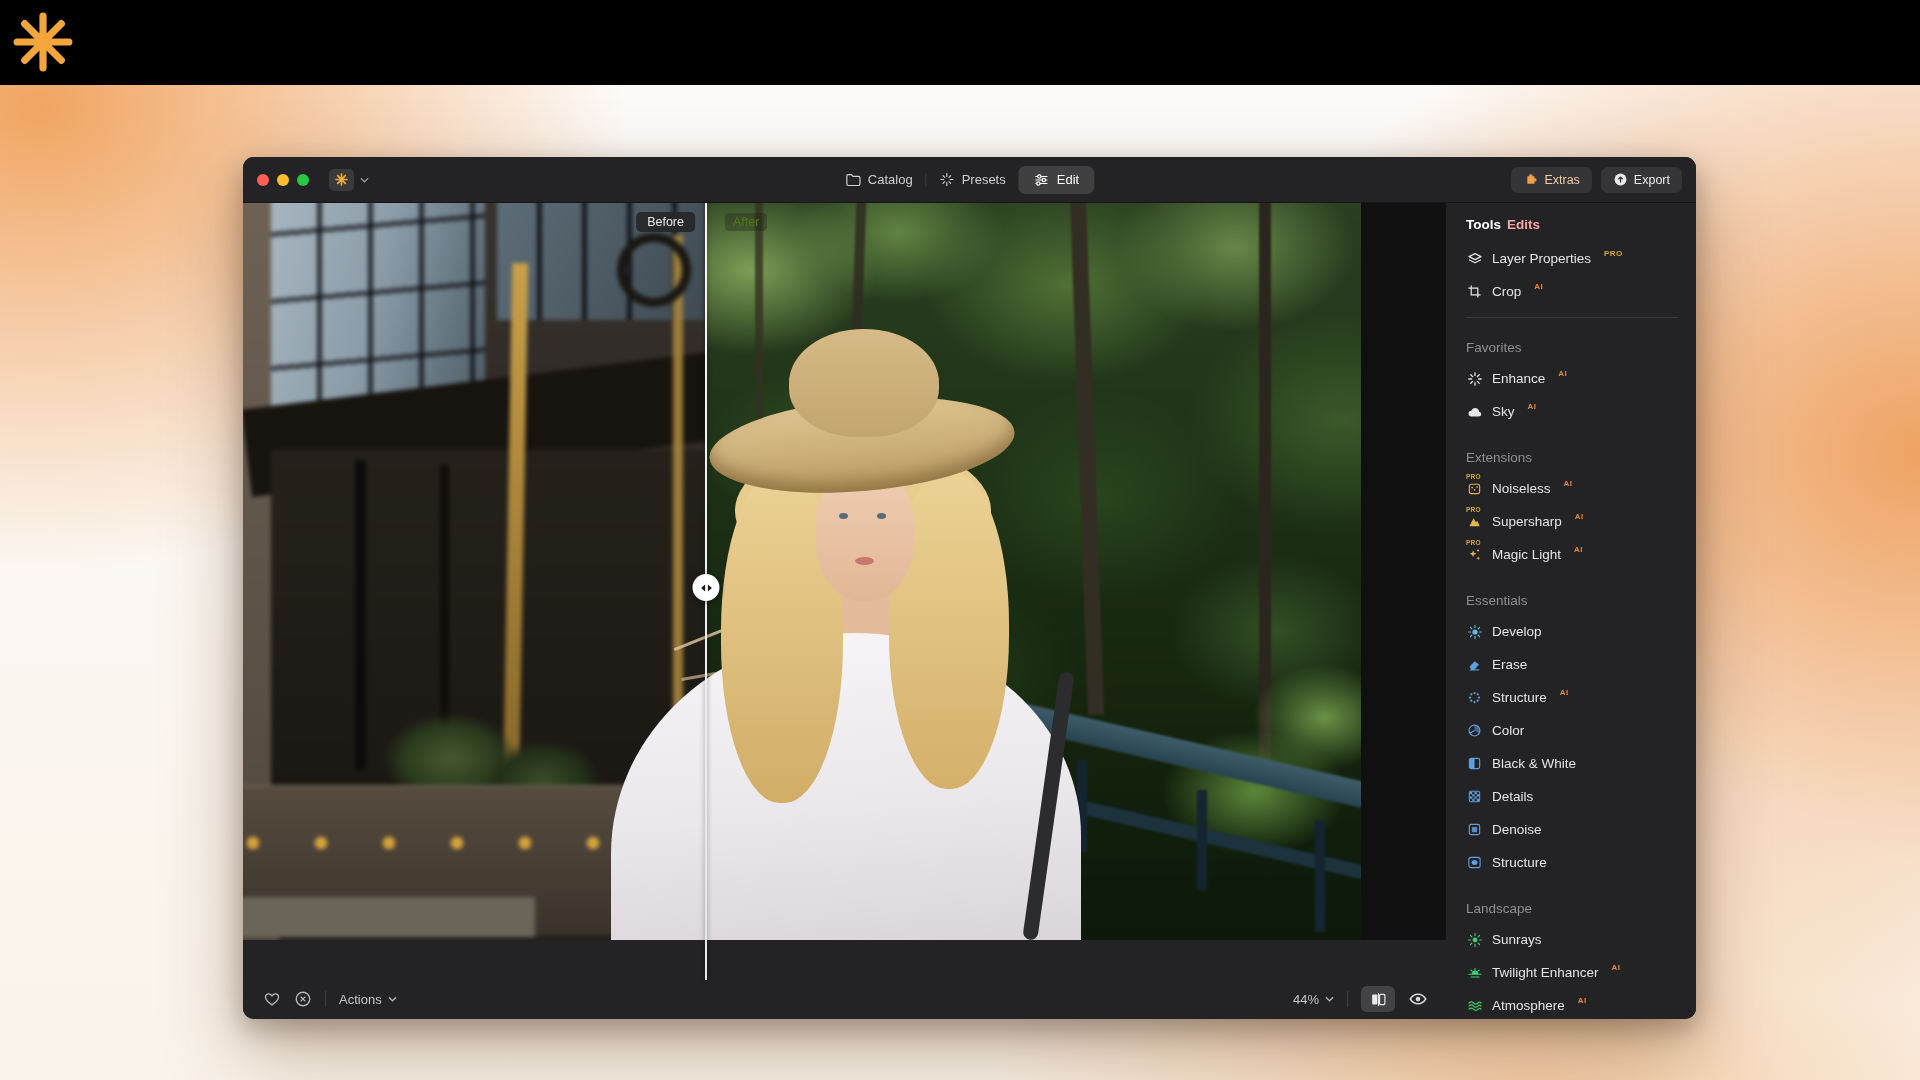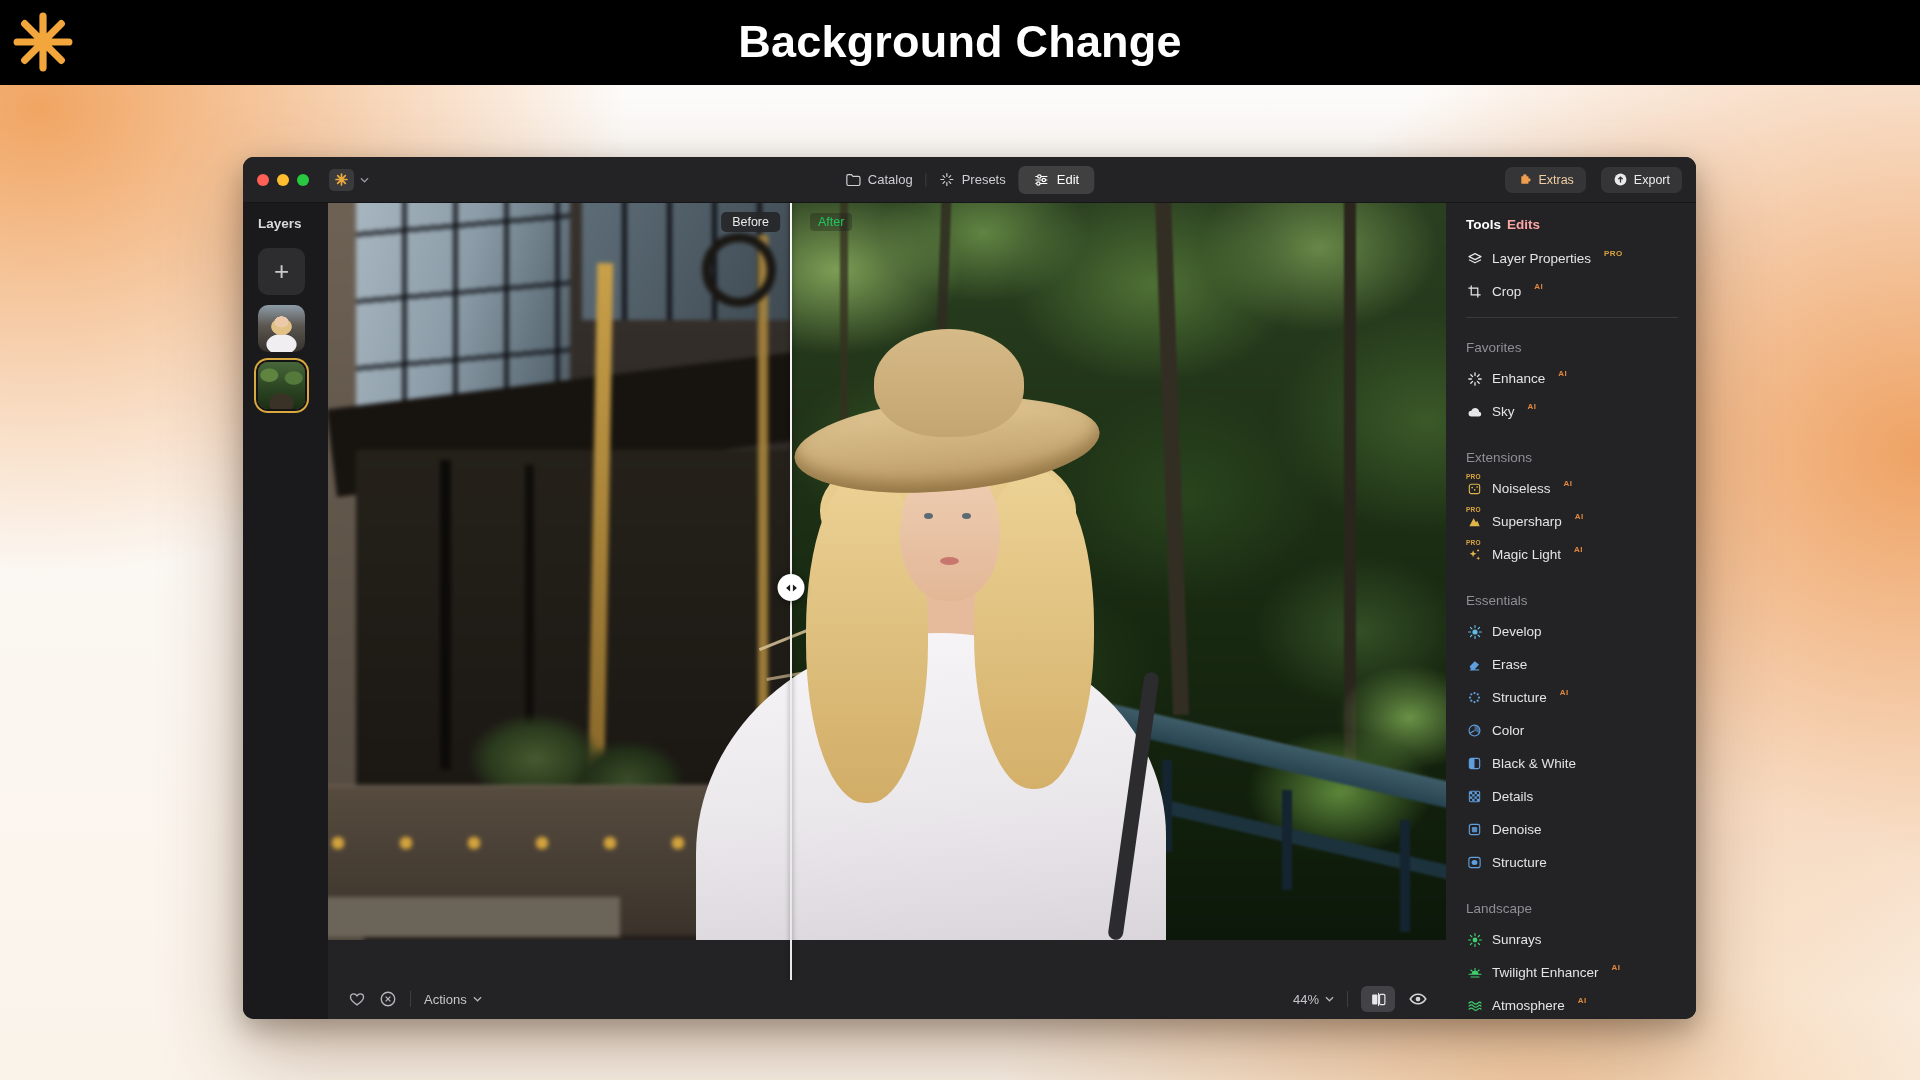--- a/index.html
+++ b/index.html
@@ -28,21 +28,21 @@
   .tl.r { background:#ff5f57; } .tl.y { background:#febc2e; } .tl.g { background:#28c840; }
   .logo-chip { margin-left:20px; width:25px; height:22px; border-radius:5px; background:#3a3a3c;
     border:none; display:flex; align-items:center; justify-content:center; }
   .chip-caret { margin-left:6px; color:#98989d; background:none; border:none; display:flex; }
   .mode-tabs { position:absolute; left:50%; top:50%; transform:translate(-50%,-50%);
     display:flex; align-items:center; gap:13px; }
   .mtab { display:flex; align-items:center; gap:7px; background:none; border:none;
     color:#cfcfd3; font-size:13px; font-family:inherit; }
   .mtab.active { background:#404040; border-radius:7px; padding:6px 15px; color:#fff; }
   .tb-sep { width:1px; height:14px; background:#3d3d41; }
-  .tb-right { margin-left:auto; display:flex; gap:15px; }
+  .tb-right { margin-left:auto; display:flex; gap:9px; }
   .tb-btn { height:26px; display:flex; align-items:center; gap:6px; padding:0 12px;
     background:#353538; border:none; border-radius:7px; font-size:12.5px; font-family:inherit; }
   .tb-btn .lbl-x { color:#f0cda2; } .tb-btn .lbl-e { color:#ececee; }
   
   .content { flex:1; display:flex; min-height:0; }
   
   .layers { width:85px; flex:none; background:#1a1a1c; padding-top:13px; }
   .layers-title { margin-left:15px; color:#dadadc; font-size:13.5px; font-weight:600; }
   .layer-stack { margin:17px 0 0 15px; display:flex; flex-direction:column; gap:10px; }
   .addbtn { width:47px; height:47px; border-radius:10px; background:#2d2d2f; border:none;
@@ -153,21 +153,21 @@
     background:linear-gradient(180deg,#d6ba87,#c3a571); }
   
   .divider { position:absolute; left:462px; top:0; width:2px; height:777px; z-index:30;
     background:linear-gradient(#f7f7f7,#e8e8e8); box-shadow:0 0 5px rgba(0,0,0,.45); cursor:ew-resize; }
   .handle { position:absolute; top:371px; left:50%; transform:translateX(-50%);
     width:27px; height:27px; border-radius:50%; background:#fff;
     display:flex; align-items:center; justify-content:center; box-shadow:0 1px 6px rgba(0,0,0,.5); }
   .badge-before { position:absolute; left:452px; top:9px; transform:translateX(-100%); z-index:40;
     background:rgba(38,38,40,.92); color:#e9e9ea; font-size:12.5px; padding:3px 11px; border-radius:5px; }
   .badge-after { position:absolute; left:482px; top:10px; z-index:40;
-    background:rgba(22,22,22,.3); color:#22c55e; font-size:12.5px; padding:2px 8px; border-radius:4px; }
+    background:rgba(22,22,22,.3); color:#4d7c0f; font-size:12.5px; padding:2px 8px; border-radius:4px; }
   
   .gapzone { flex:1; }
   .bottombar { height:40px; flex:none; display:flex; align-items:center; padding:0 18px 0 20px; }
   .bb-left,.bb-right { display:flex; align-items:center; gap:13px; }
   .bb-right { margin-left:auto; }
   .ibtn { background:none; border:none; color:#b6b6ba; display:flex; align-items:center; gap:6px;
     font-size:13px; font-family:inherit; }
   .ibtn .txt { color:#c6c6c9; }
   .bb-sep { width:1px; height:16px; background:#3e3e41; }
   .cmp-btn { width:34px; height:26px; border:none; border-radius:6px; background:#434347;
@@ -193,21 +193,20 @@
 </style>
 </head>
 <body>
 
 <header class="hero">
   <svg class="hero-logo" width="62" height="62" viewBox="0 0 60 60">
     <g stroke="#f2a63b" stroke-width="7" stroke-linecap="round">
       <path d="M30 5v50M5 30h50M12.3 12.3l35.4 35.4M47.7 12.3L12.3 47.7"></path>
     </g>
   </svg>
-  <h1 class="hero-title">Background Change</h1>
 </header>
 
 <div class="window">
 
   <div class="titlebar">
     <div class="traffic">
       <button class="tl r"></button>
       <button class="tl y"></button>
       <button class="tl g"></button>
     </div>
@@ -261,30 +260,20 @@
           <circle cx="8" cy="8" r="6.3" fill="currentColor"></circle>
           <path d="M8 11.2V5.6M5.7 7.7L8 5.4l2.3 2.3" stroke="#353538" stroke-width="1.4" fill="none"></path>
         </svg>
         <span class="lbl-e">Export</span>
       </button>
     </div>
   </div>
 
   <div class="content">
 
-    <aside class="layers">
-      <div class="layers-title">Layers</div>
-      <div class="layer-stack">
-        <button class="addbtn">
-          <span>+</span>
-        </button>
-        <button class="thumb t1"></button>
-        <button class="thumb t2 selected"></button>
-      </div>
-    </aside>
 
     <main class="canvas">
       <div class="photo">
 
         <div class="half before-half">
           <div class="bwrap">
             <div class="abs b-base"></div>
             <div class="abs b-pillar"></div>
             <div class="abs b-glass"></div>
             <div class="abs b-glass2"></div>

